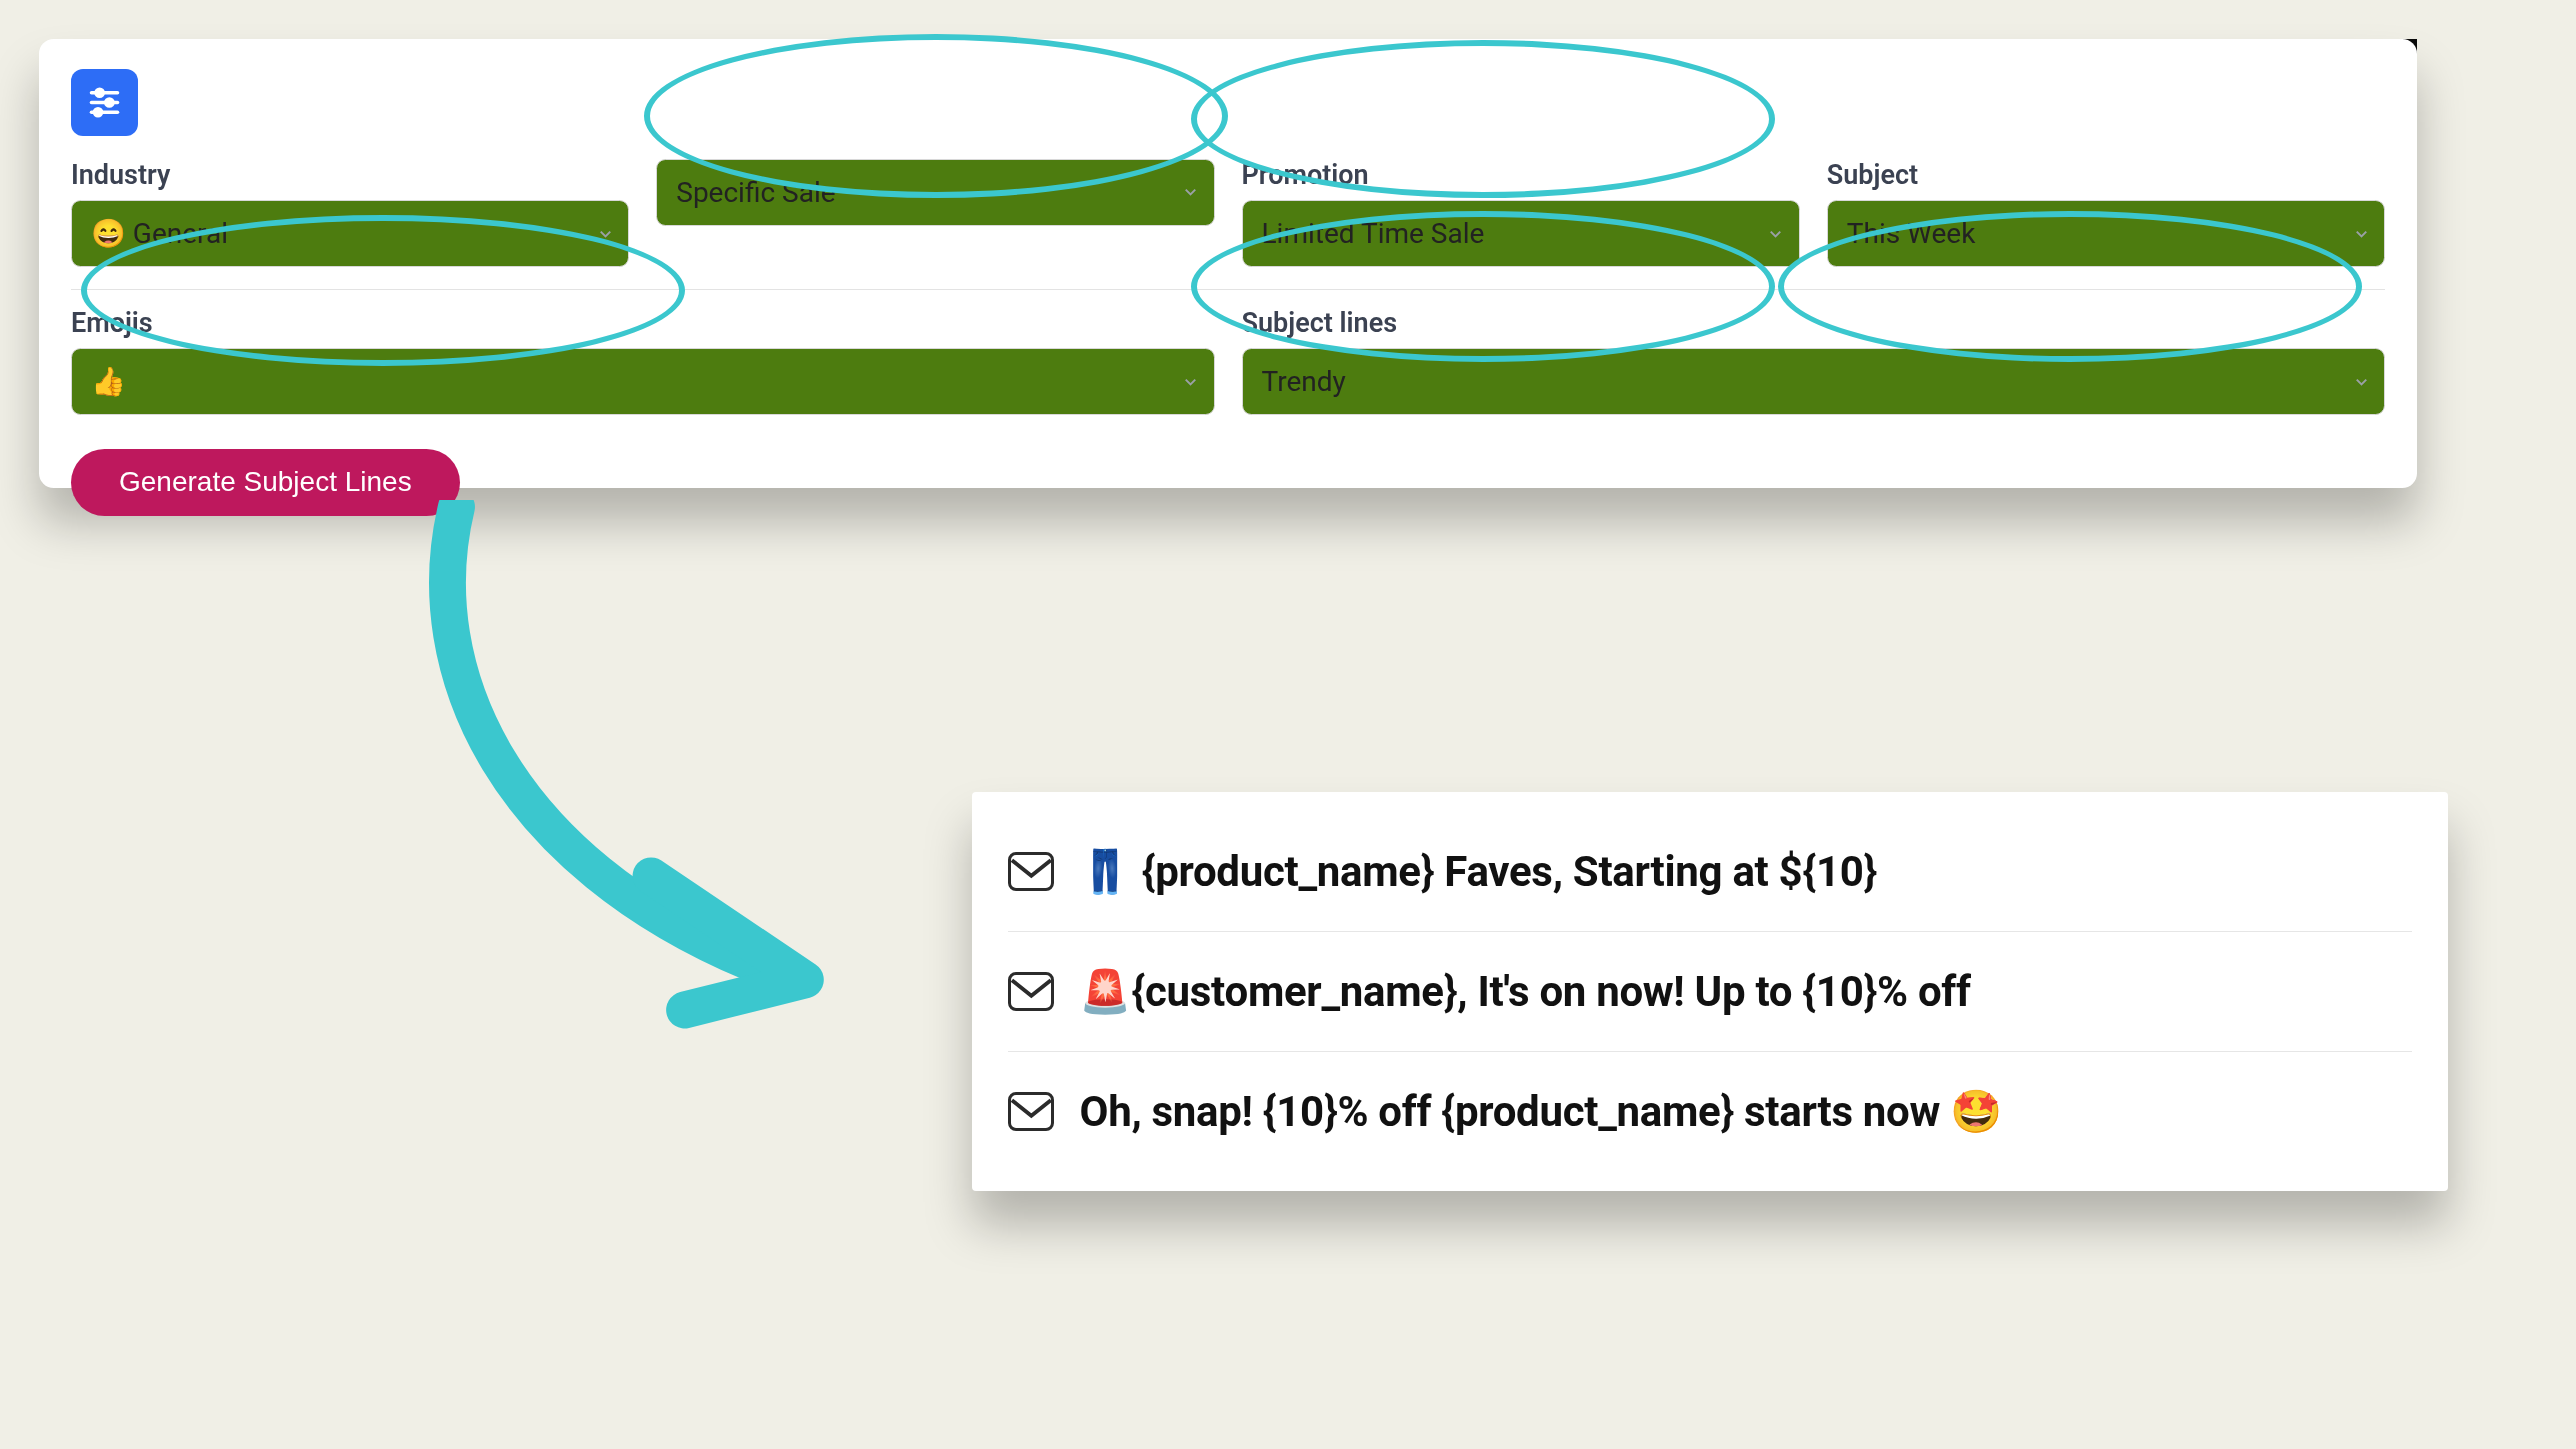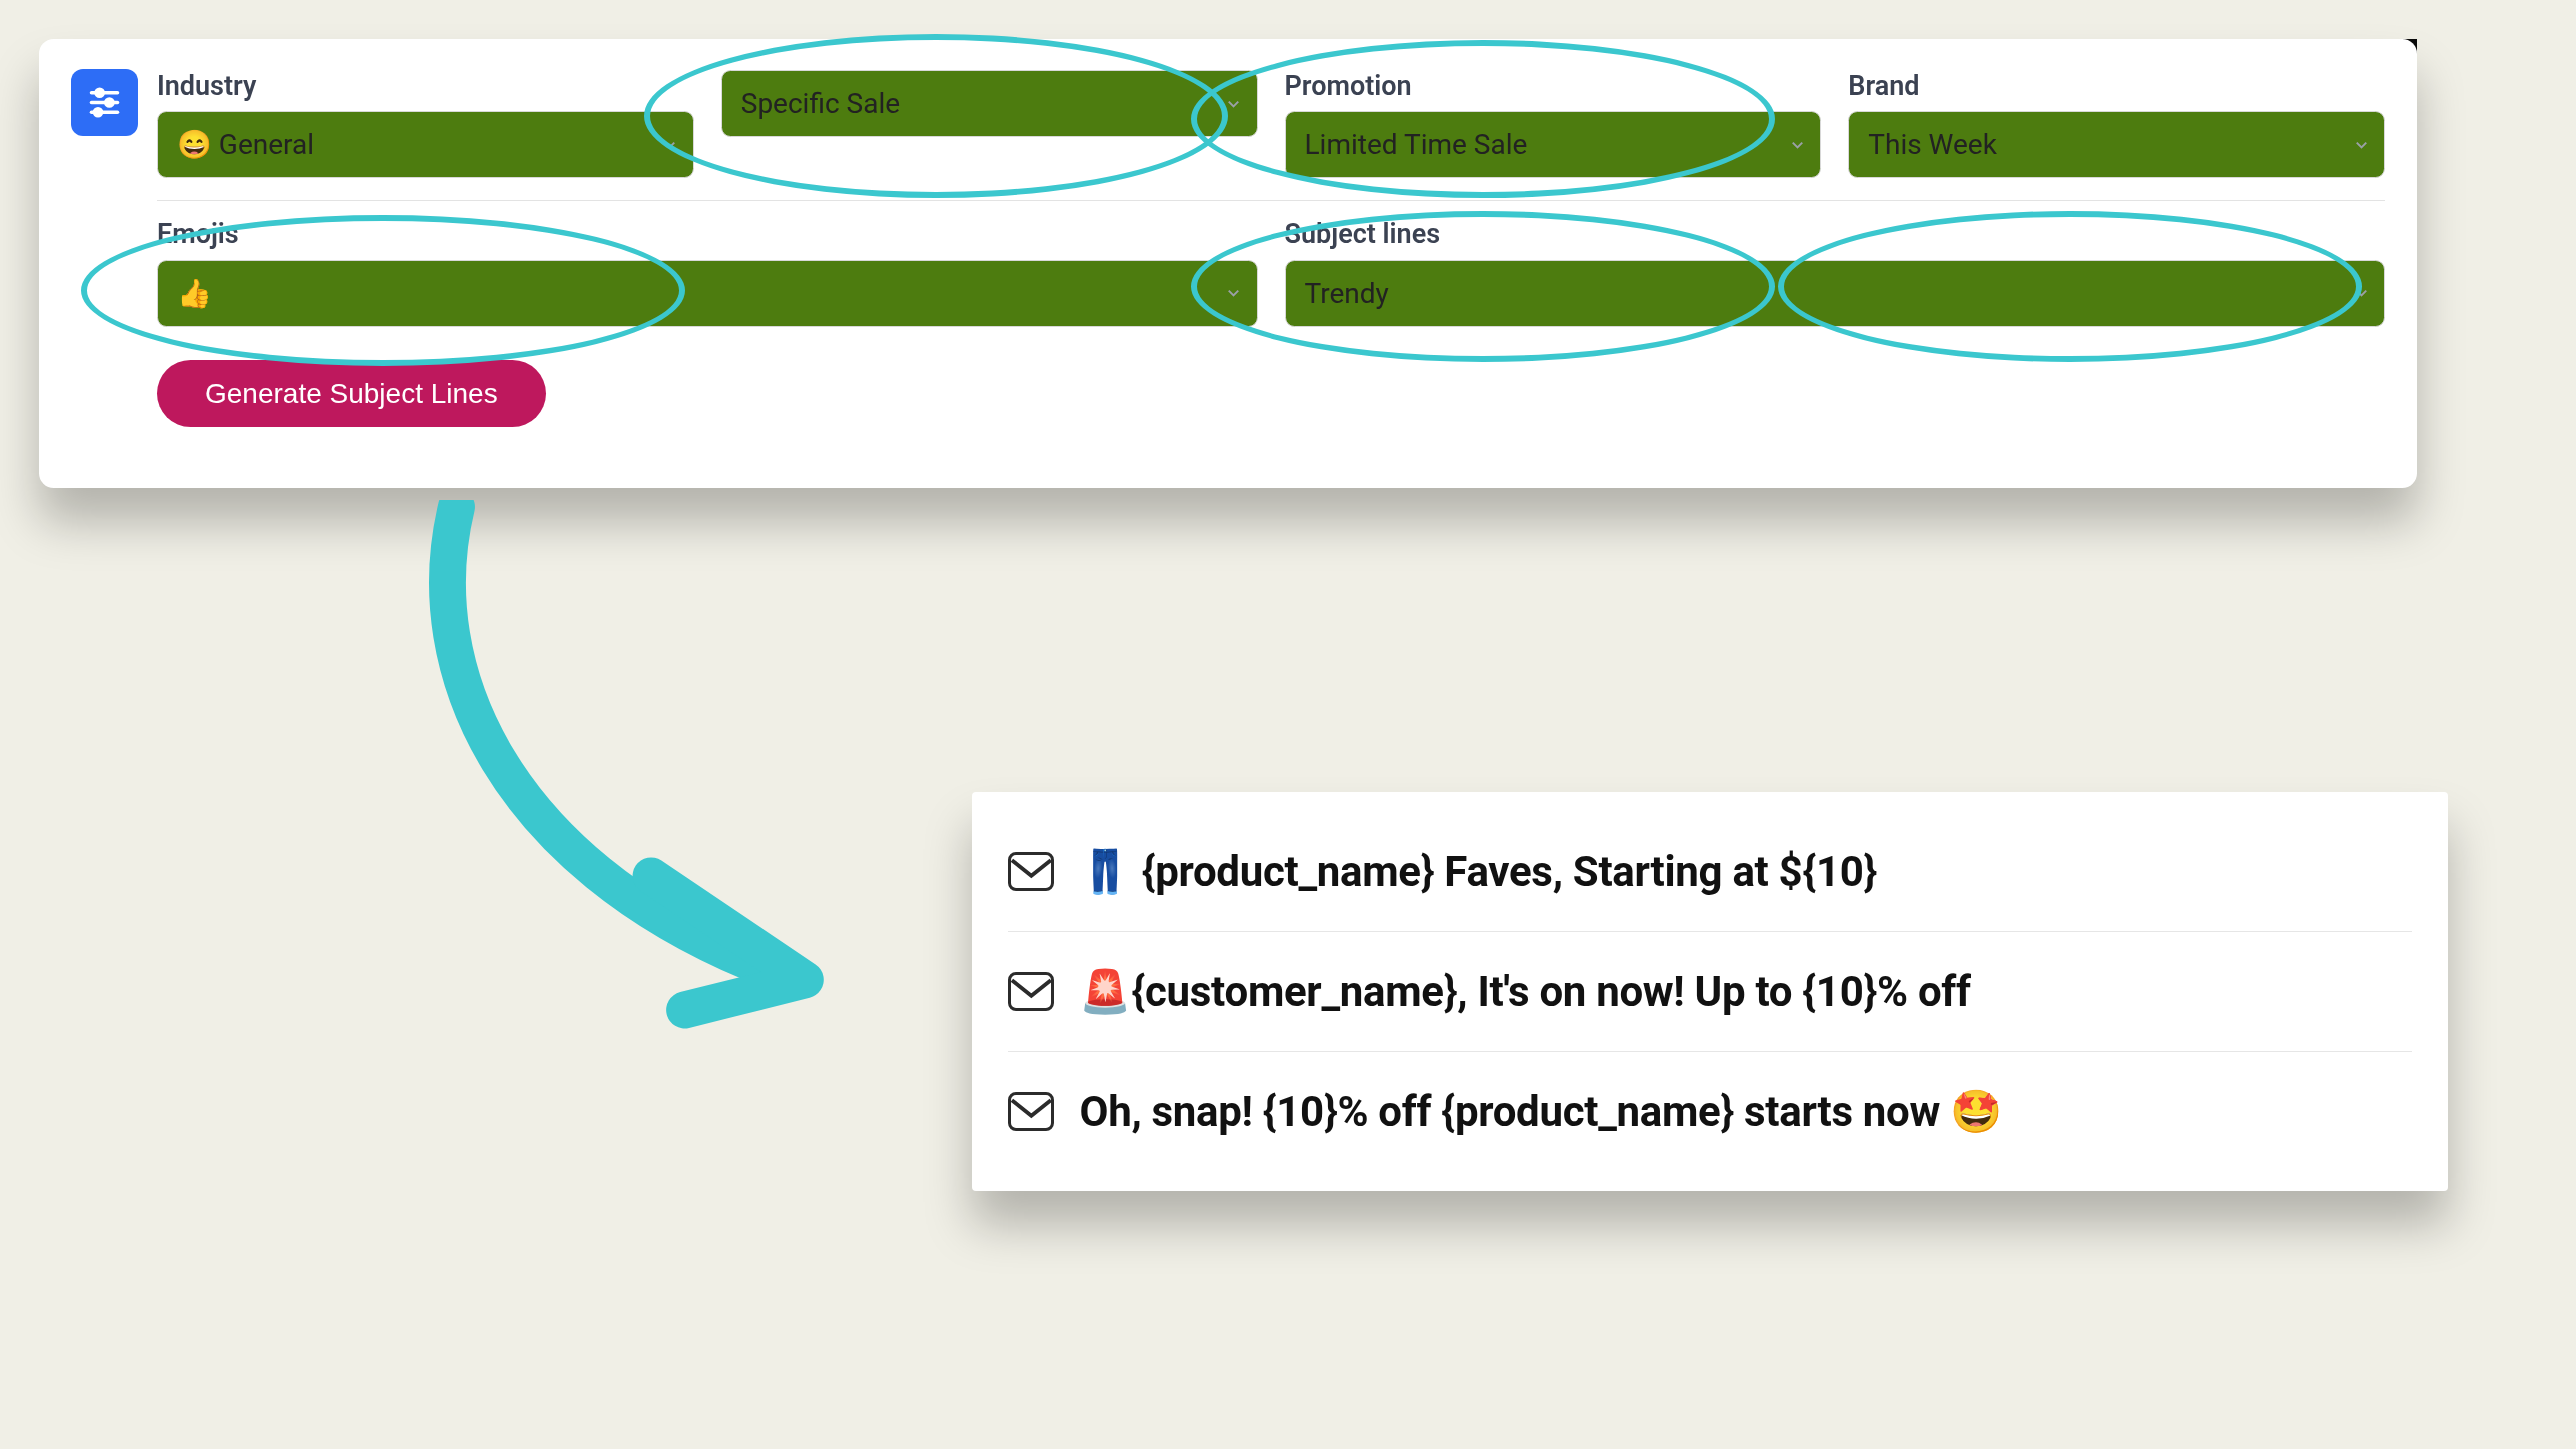--- a/index.html
+++ b/index.html
@@ -33,20 +33,21 @@
     width: 2378px;
     height: 449px;
     background: #fff;
     border-radius: 14.8px;
     box-shadow: 0 34px 47px rgba(0,0,0,0.25);
     padding: 27px 32px 27px 32px;
   }
   .card-inner {
     display: flex;
     gap: 19px;
+    flex-direction: column;
   }
   .settings-icon-box {
     width: 67px;
     height: 67px;
     background: #2d6df6;
     border-radius: 12px;
     display: flex;
     align-items: center;
     justify-content: center;
     flex: 0 0 67px;
@@ -208,21 +209,21 @@
           <div class="field">
             <div class="field-label">Promotion</div>
             <div class="select">
               <span>Limited Time Sale</span>
               <svg class="chev" viewBox="0 0 24 24" fill="none" stroke="currentColor" stroke-width="2.5">
                   <polyline points="6 9 12 15 18 9"></polyline>
                 </svg>
             </div>
           </div>
           <div class="field">
-            <div class="field-label">Brand</div>
+            <div class="field-label">Subject</div>
             <div class="select">
               <span>This Week</span>
               <svg class="chev" viewBox="0 0 24 24" fill="none" stroke="currentColor" stroke-width="2.5">
                   <polyline points="6 9 12 15 18 9"></polyline>
                 </svg>
             </div>
           </div>
         </div>
 
         <div class="row">

